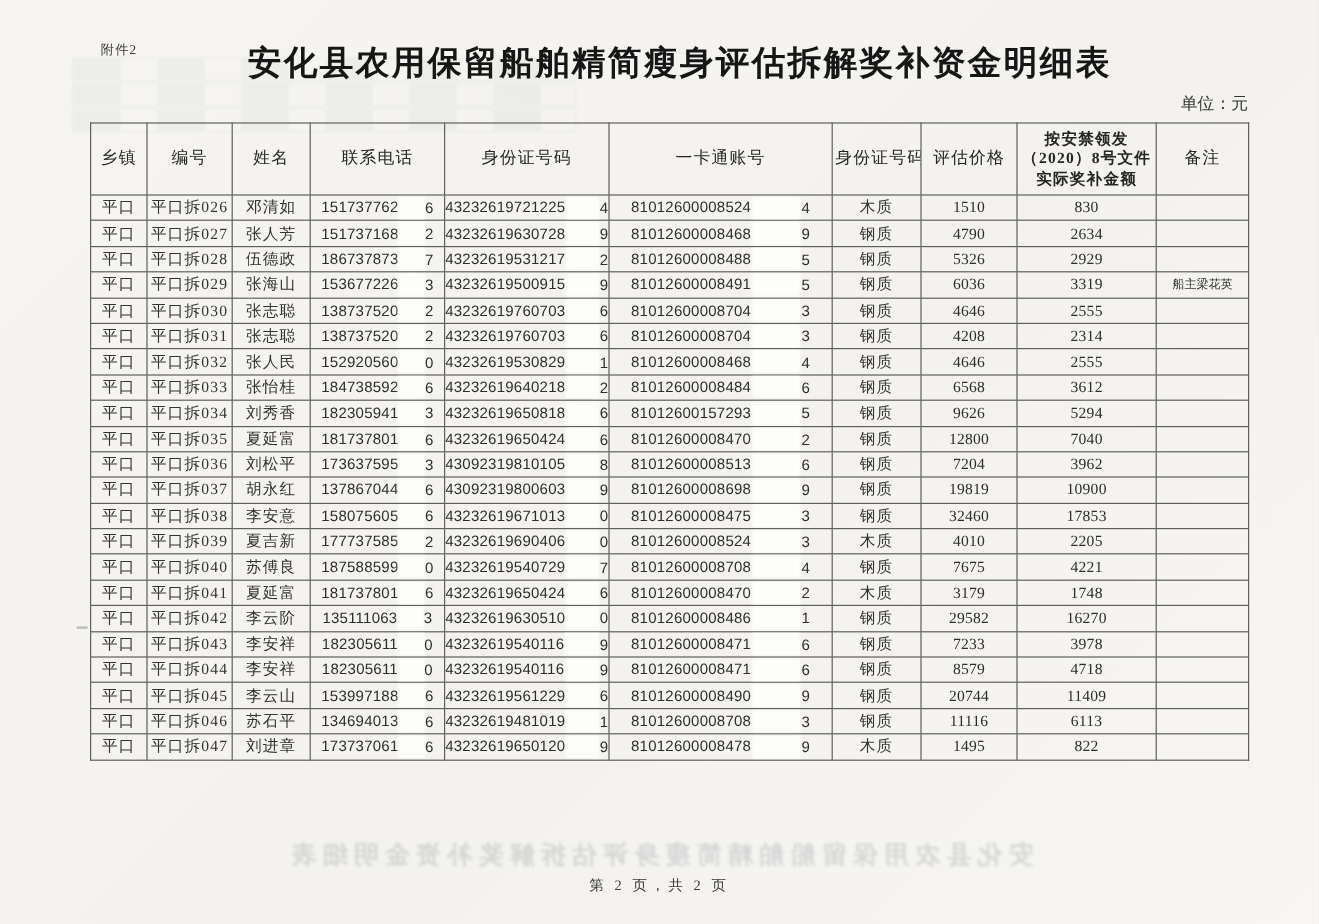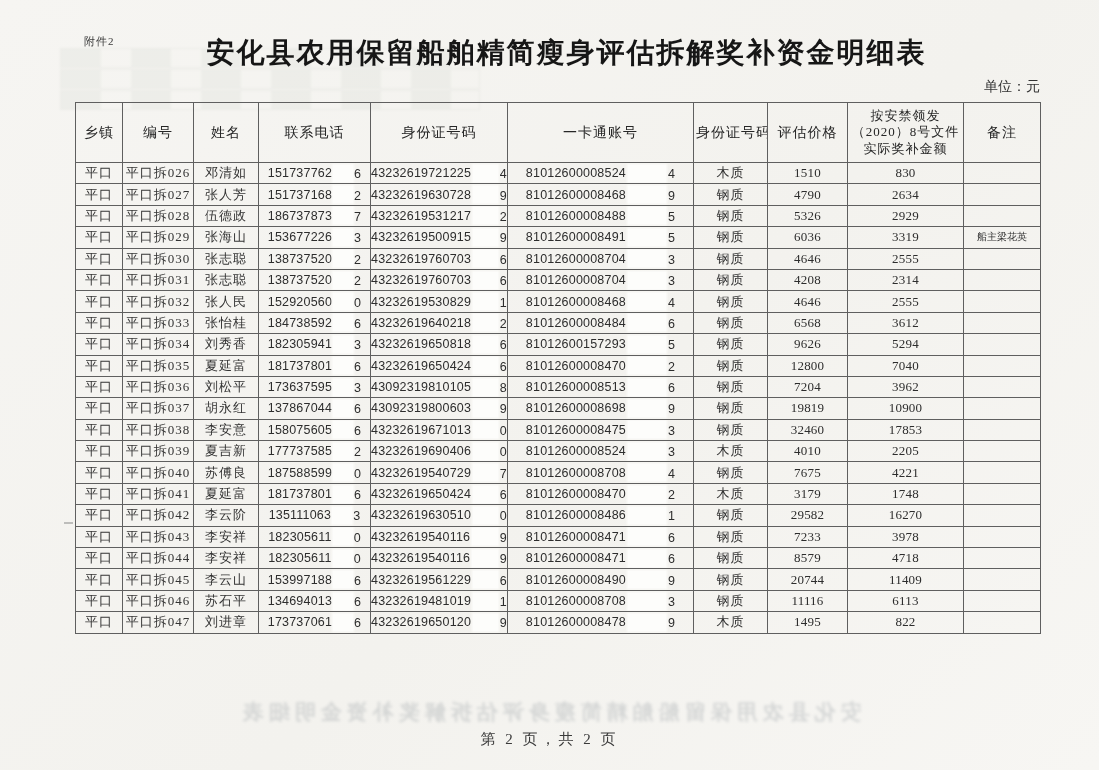--- a/index.html
+++ b/index.html
@@ -21,41 +21,41 @@
 
   table.sheet{
     position:absolute;left:75px;top:102px;width:965px;
     border-collapse:collapse;table-layout:fixed;
   }
   .sheet th,.sheet td{border:1px solid #5f5f5f;padding:0;overflow:hidden;white-space:nowrap;}
   .sheet th{
     height:59px;font-weight:normal;font-size:14px;color:#262626;
     line-height:1.25;padding:0 2px;
   }
-  .sheet th.wrap{white-space:normal;font-size:13px;}
+  .sheet th.wrap{white-space:normal;font-size:13px;font-weight:bold;}
   .sheet td{height:20.4px;text-align:center;font-size:13px;color:#333;vertical-align:middle;}
   .cn{font-family:"Liberation Serif", serif;letter-spacing:1px;}
   .num{font-family:"Liberation Sans", sans-serif;font-size:12.5px;letter-spacing:.2px;color:#2d2d2d;}
   td.numcell{font-family:Liberation Serif, serif;font-size:13px;color:#2d2d2d;letter-spacing:.2px;}
   td.remark{font-size:10px;letter-spacing:0;margin-left:28px;}
   .cellflex{display:flex;align-items:center;justify-content:center;height:100%;}
   .redact{display:inline-block;height:17px;background:#fdfdfb;box-shadow:0 0 2px 1px #fdfdfb;}
   .redact.rphone{width:20px;margin:0 1px;}
   .redact.rid{width:28px;margin:0 2px;}
   .redact.racct{width:38px;margin:0 2px;}
   .tail{transform:translateY(.5px);}
 
   .ghost-footer{
     position:absolute;left:0;top:698px;width:100%;text-align:center;
     transform:scaleX(-1);filter:blur(1.4px);opacity:.17;
     font-size:21px;font-weight:bold;letter-spacing:5px;color:#3d4b58;pointer-events:none;
   }
   .footer{
     position:absolute;left:0;top:730px;width:100%;text-align:center;
-    font-size:15px;letter-spacing:3px;color:#3a3a3a;
+    font-size:12px;letter-spacing:3px;color:#3a3a3a;
   }
 </style>
 </head>
 <body>
 
 <div class="page">
 
   <div class="ghost-rows">
     <div></div>
       <div></div>

